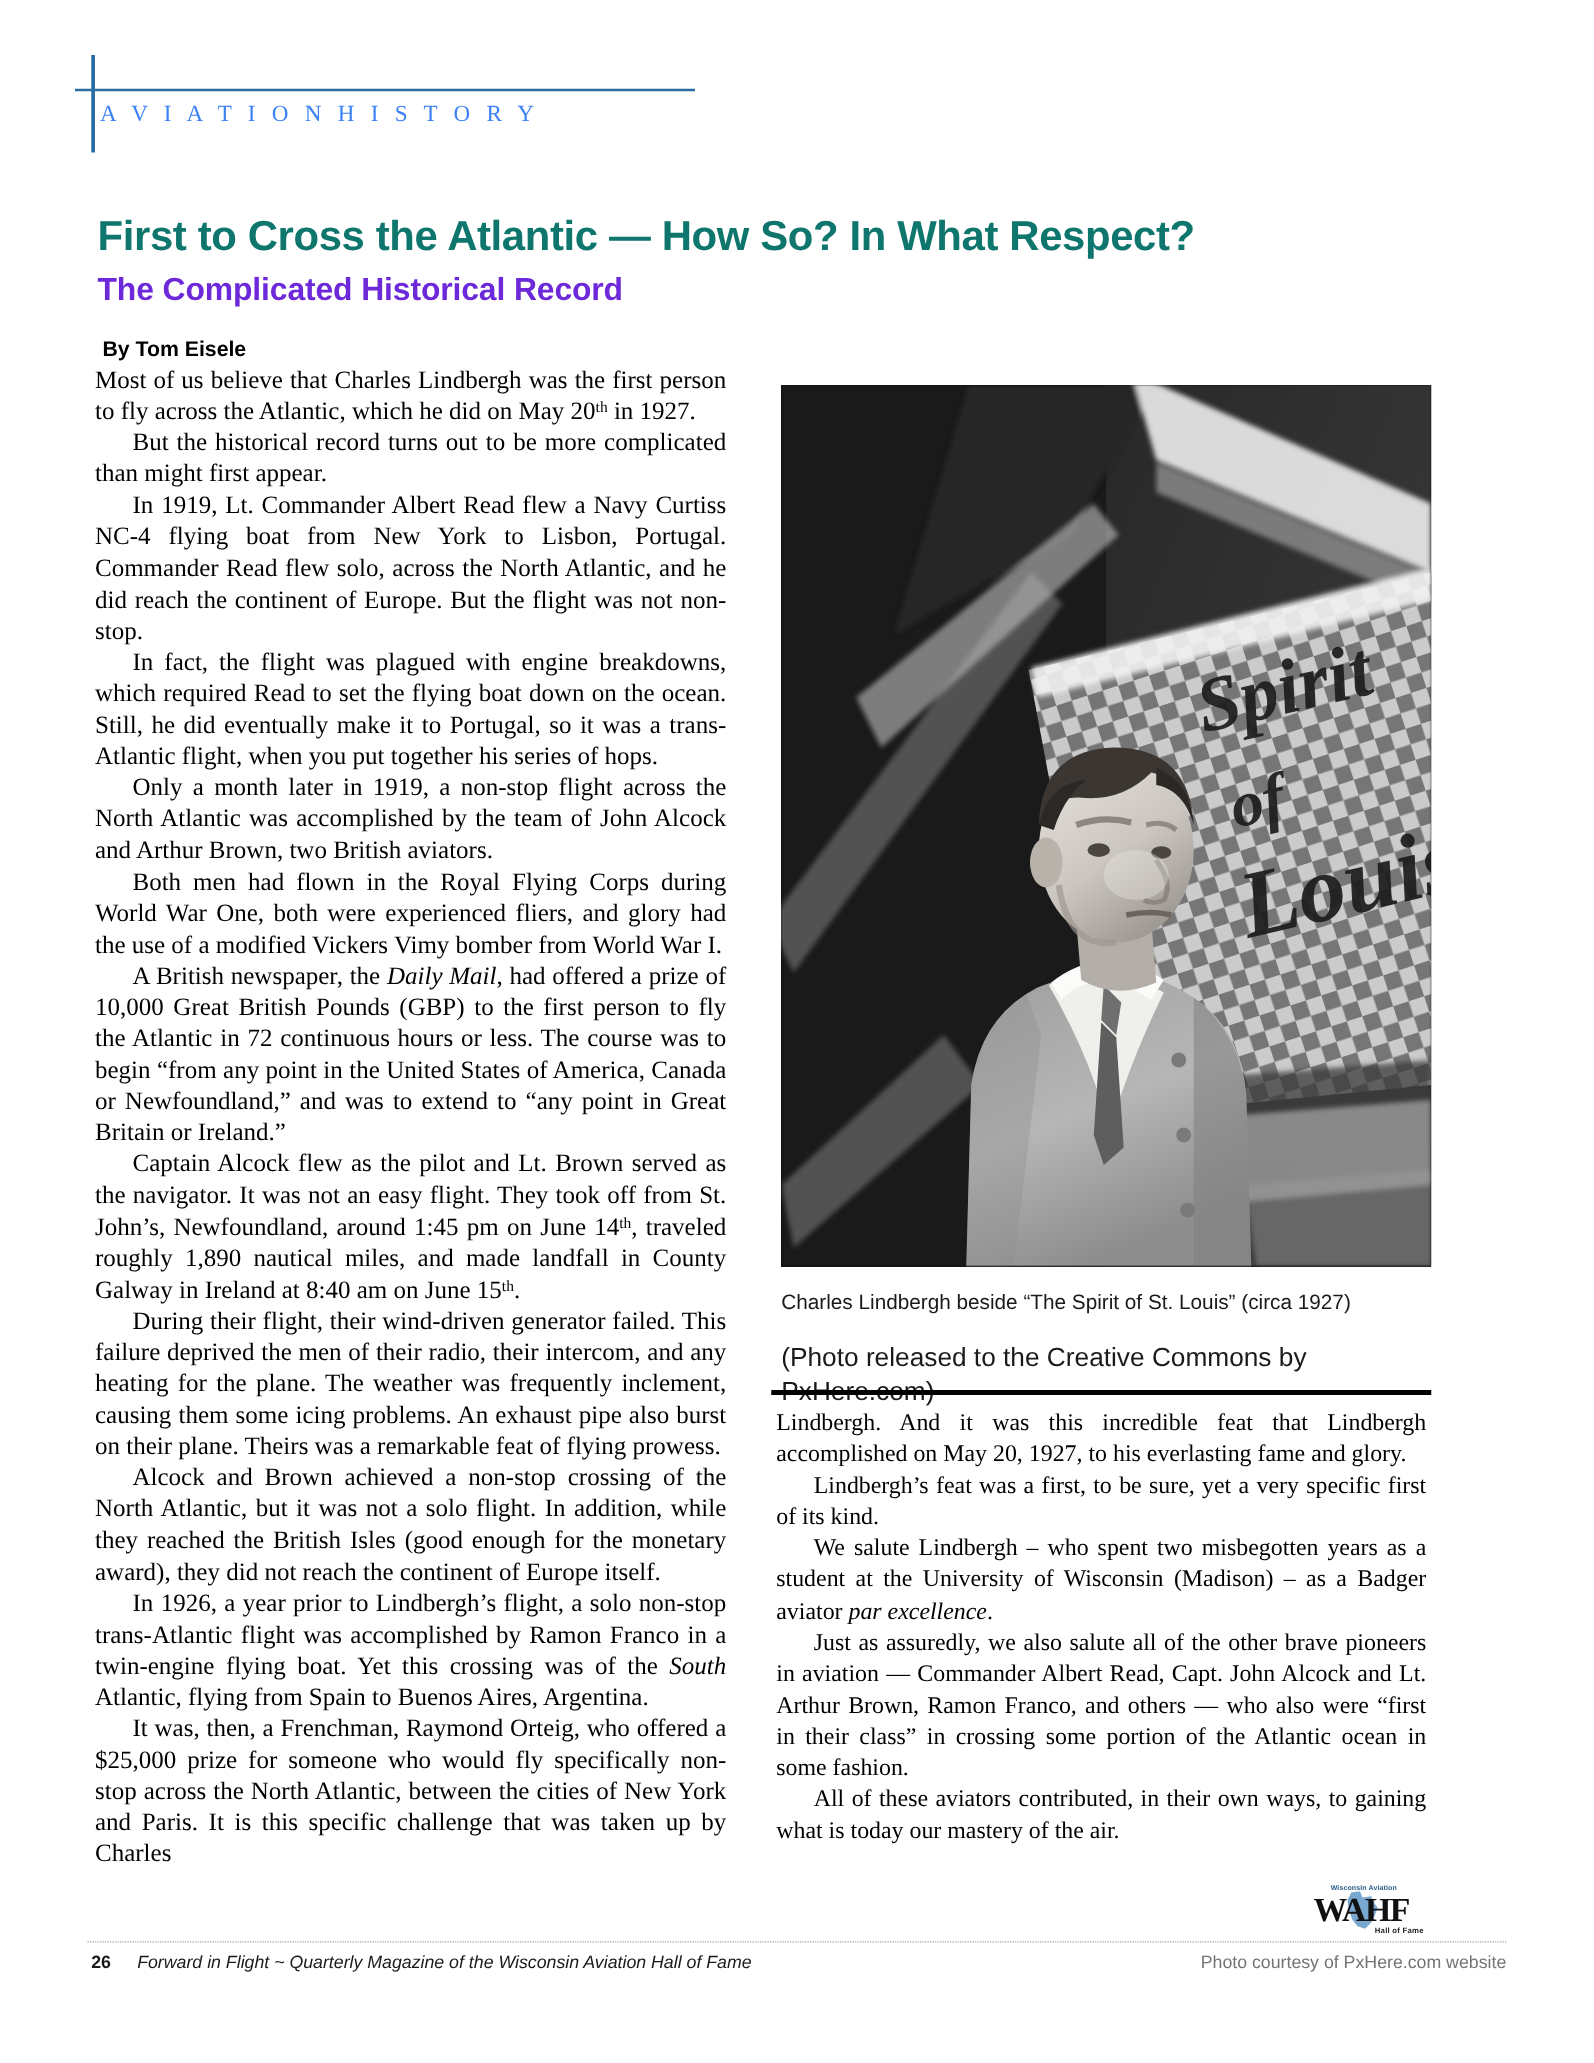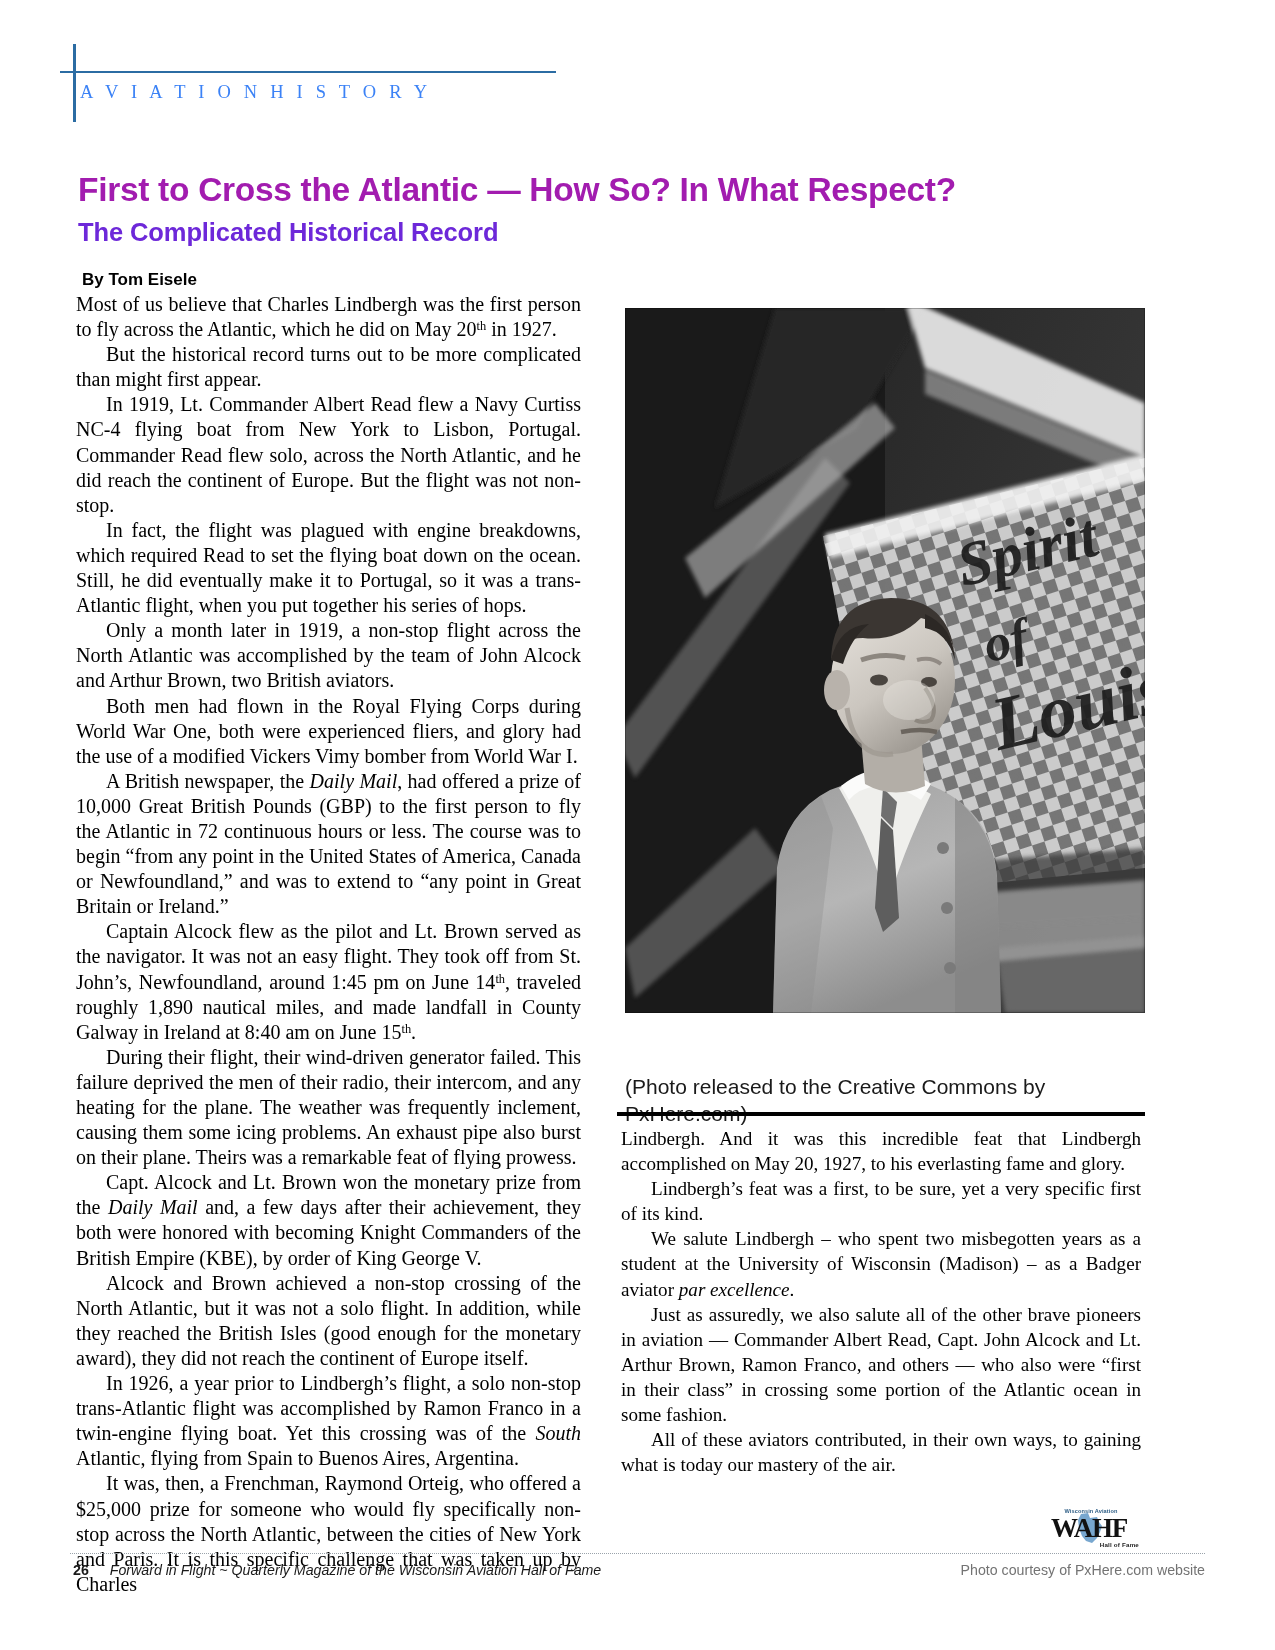--- a/index.html
+++ b/index.html
@@ -63,21 +63,21 @@
   
   .headline {
     position: absolute;
     left: 78px;
     top: 172px;
     width: 1080px;
     font-family: "Liberation Sans", "DejaVu Sans", sans-serif;
     font-weight: bold;
     font-size: 33.5px;
     letter-spacing: -0.3px;
-    color: #a21caf;
+    color: #0f766e;
     line-height: 1.1;
   }
   .subhead {
     position: absolute;
     left: 78px;
     top: 218px;
     width: 1080px;
     font-family: "Liberation Sans", "DejaVu Sans", sans-serif;
     font-weight: bold;
     font-size: 25.5px;
@@ -288,21 +288,20 @@
   <div class="col-left">
       <p class="first">Most of us believe that Charles Lindbergh was the first person to fly across the Atlantic, which he did on May 20<sup>th</sup> in 1927.</p>
       <p>But the historical record turns out to be more complicated than might first appear.</p>
       <p>In 1919, Lt. Commander Albert Read flew a Navy Curtiss NC-4 flying boat from New York to Lisbon, Portugal. Commander Read flew solo, across the North Atlantic, and he did reach the continent of Europe. But the flight was not non-stop.</p>
       <p>In fact, the flight was plagued with engine breakdowns, which required Read to set the flying boat down on the ocean. Still, he did eventually make it to Portugal, so it was a trans-Atlantic flight, when you put together his series of hops.</p>
       <p>Only a month later in 1919, a non-stop flight across the North Atlantic was accomplished by the team of John Alcock and Arthur Brown, two British aviators.</p>
       <p>Both men had flown in the Royal Flying Corps during World War One, both were experienced fliers, and glory had the use of a modified Vickers Vimy bomber from World War I.</p>
       <p>A British newspaper, the <i>Daily Mail</i>, had offered a prize of 10,000 Great British Pounds (GBP) to the first person to fly the Atlantic in 72 continuous hours or less. The course was to begin “from any point in the United States of America, Canada or Newfoundland,” and was to extend to “any point in Great Britain or Ireland.”</p>
       <p>Captain Alcock flew as the pilot and Lt. Brown served as the navigator. It was not an easy flight. They took off from St. John’s, Newfoundland, around 1:45 pm on June 14<sup>th</sup>, traveled roughly 1,890 nautical miles, and made landfall in County Galway in Ireland at 8:40 am on June 15<sup>th</sup>.</p>
       <p>During their flight, their wind-driven generator failed. This failure deprived the men of their radio, their intercom, and any heating for the plane. The weather was frequently inclement, causing them some icing problems. An exhaust pipe also burst on their plane. Theirs was a remarkable feat of flying prowess.</p>
-      <p>Capt. Alcock and Lt. Brown won the monetary prize from the <i>Daily Mail</i> and, a few days after their achievement, they both were honored with becoming Knight Commanders of the British Empire (KBE), by order of King George V.</p>
       <p>Alcock and Brown achieved a non-stop crossing of the North Atlantic, but it was not a solo flight. In addition, while they reached the British Isles (good enough for the monetary award), they did not reach the continent of Europe itself.</p>
       <p>In 1926, a year prior to Lindbergh’s flight, a solo non-stop trans-Atlantic flight was accomplished by Ramon Franco in a twin-engine flying boat. Yet this crossing was of the <i>South</i> Atlantic, flying from Spain to Buenos Aires, Argentina.</p>
       <p>It was, then, a Frenchman, Raymond Orteig, who offered a $25,000 prize for someone who would fly specifically non-stop across the North Atlantic, between the cities of New York and Paris. It is this specific challenge that was taken up by Charles</p>
     </div>
 
   <div class="photo-wrap">
     <div class="photo">
       <svg width="520" height="705" viewBox="0 0 520 705" xmlns="http://www.w3.org/2000/svg" aria-hidden="true">
         <defs>
           <linearGradient id="skyg" x1="0" y1="0" x2="1" y2="0.55">
@@ -431,20 +430,21 @@
 
           <path d="M176 705 L186 700 L200 705 Z" fill="#c9c9c9" opacity="0.0"></path>
 
           <rect x="0" y="0" width="520" height="705" fill="url(#grain)" style="mix-blend-mode:overlay"></rect>
           <rect x="0" y="0" width="520" height="705" fill="none" stroke="#000" stroke-width="2" opacity="0.25"></rect>
         </g>
       </svg>
     </div>
   </div>
 
+  <div class="caption-1">Charles Lindbergh beside “The Spirit of St. Louis” (circa 1927)</div>
   <div class="caption-2">(Photo released to the Creative Commons by PxHere.com)</div>
   <div class="caption-rule"></div>
 
   <div class="col-right">
       <p class="first">Lindbergh. And it was this incredible feat that Lindbergh accomplished on May 20, 1927, to his everlasting fame and glory.</p>
       <p>Lindbergh’s feat was a first, to be sure, yet a very specific first of its kind.</p>
       <p>We salute Lindbergh – who spent two misbegotten years as a student at the University of Wisconsin (Madison) – as a Badger aviator <i>par excellence</i>.</p>
       <p>Just as assuredly, we also salute all of the other brave pioneers in aviation — Commander Albert Read, Capt. John Alcock and Lt. Arthur Brown, Ramon Franco, and others — who also were “first in their class” in crossing some portion of the Atlantic ocean in some fashion.</p>
       <p>All of these aviators contributed, in their own ways, to gaining what is today our mastery of the air.</p>
     </div>

